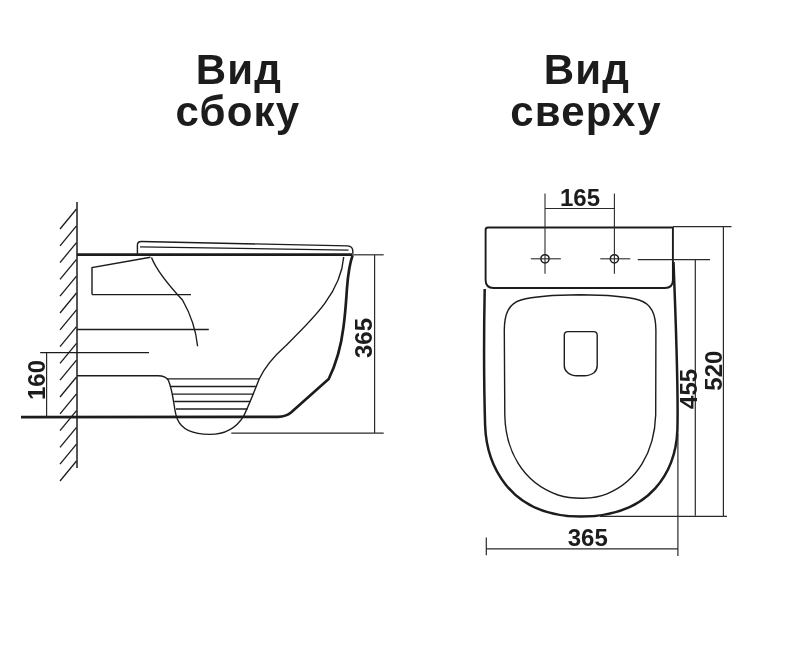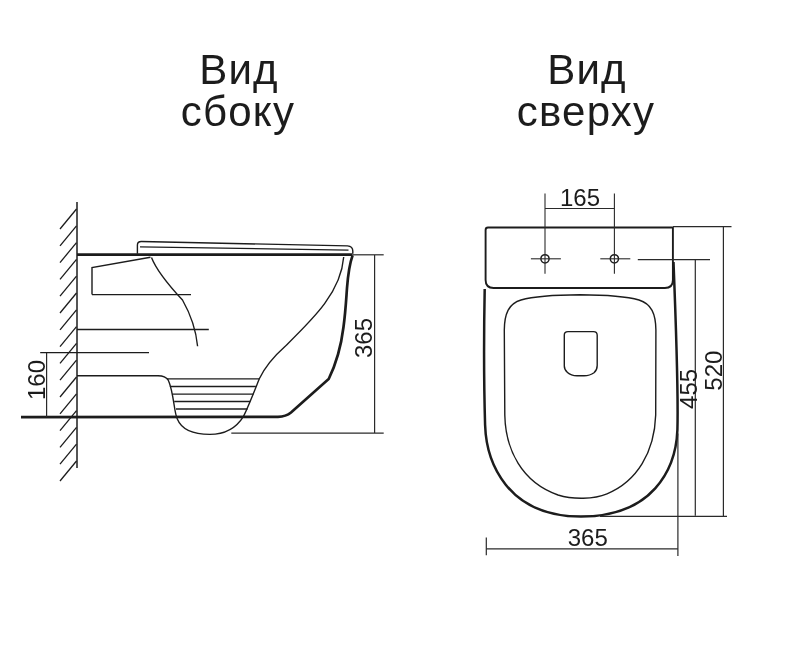--- a/index.html
+++ b/index.html
@@ -1,16 +1,16 @@
 <!DOCTYPE html>
 <html><head>
 <meta charset="utf-8">
 <style>
   html,body{margin:0;padding:0;background:#ffffff;}
-  .wrap{width:800px;height:646px;position:relative;overflow:hidden;}
+  .wrap{width:800px;height:646px;position:relative;overflow:hidden;font-weight:bold;}
   svg{display:block;}
   text{font-family:"Liberation Sans", sans-serif;fill:#1c1c1c;}
   .title{font-size:42px;letter-spacing:1.2px;}
   .dim{font-size:24px;}
 </style>
 </head>
 <body>
 <div class="wrap">
 <svg width="800" height="646" viewBox="0 0 800 646">
   <rect x="0" y="0" width="800" height="646" fill="#ffffff"></rect>

